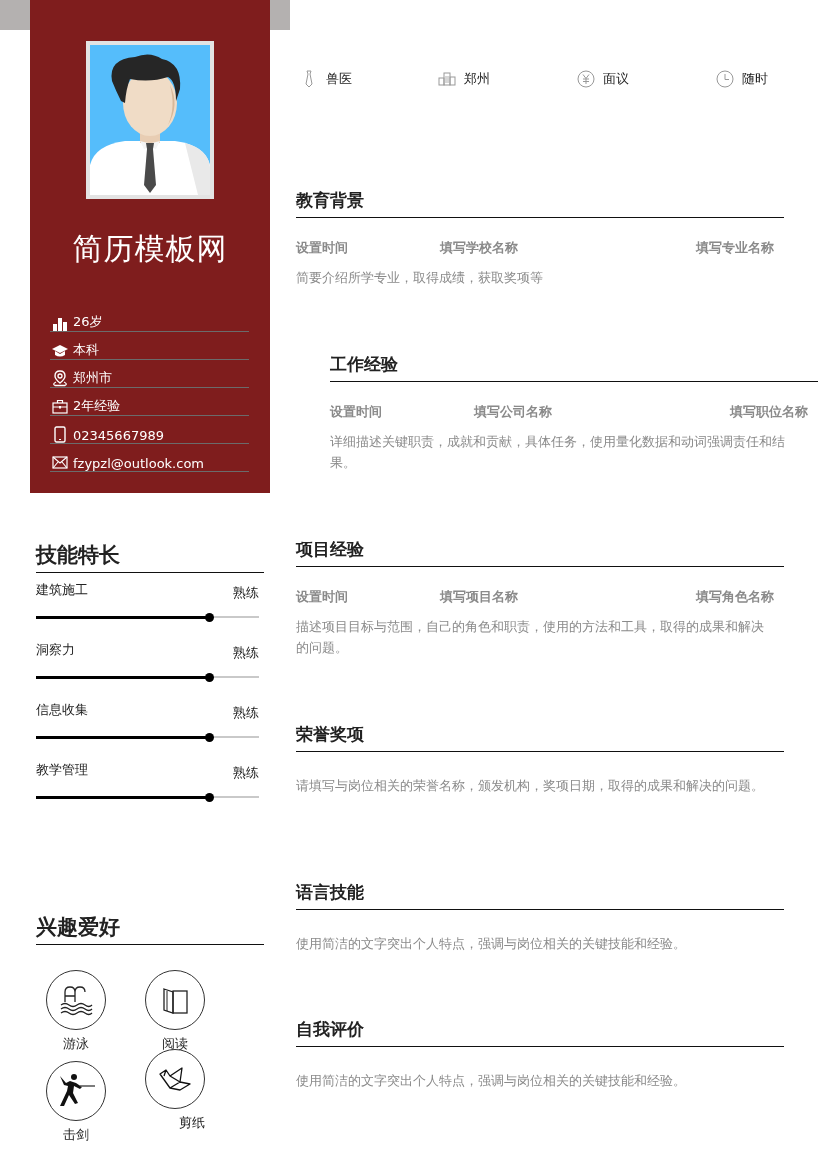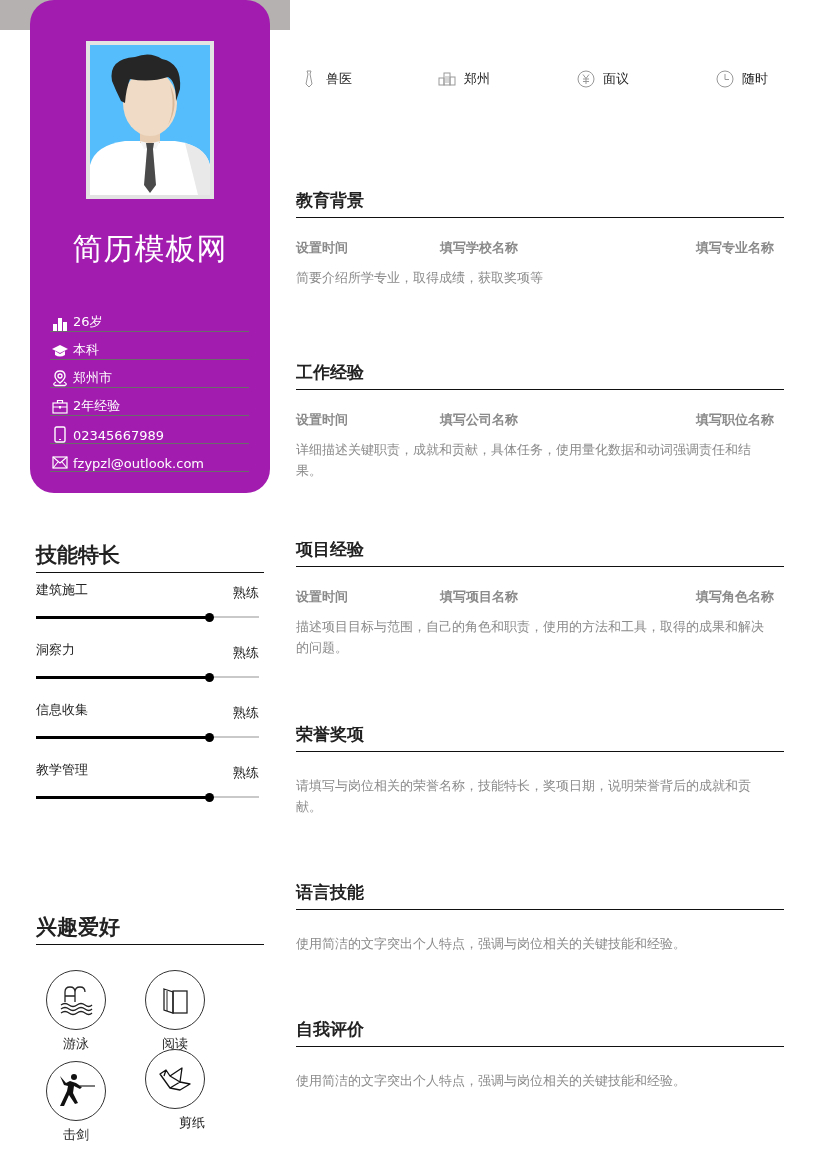--- a/index.html
+++ b/index.html
@@ -1,20 +1,20 @@
 <!DOCTYPE html>
 <html><head>
   <meta charset="utf-8">
   <style>
     * { box-sizing: border-box; margin: 0; padding: 0; }
     html, body { width: 820px; height: 1160px; background: #ffffff; overflow: hidden; }
     body { position: relative; font-family: "DejaVu Sans", "Liberation Sans", sans-serif; color: #333; }
 
     .top-bar { position: absolute; left: 0; top: 0; width: 290px; height: 30px; background: #b4b1b0; }
-    .profile { position: absolute; left: 30px; top: 0; width: 240px; height: 493px; background: #a21caf; color: #fff; border-radius: 24px; }
+    .profile { position: absolute; left: 30px; top: 0; width: 240px; height: 493px; background: #7f1d1d; color: #fff; }
     .photo-frame { position: absolute; left: 56px; top: 41px; width: 128px; height: 158px; background: #e3e3e3; padding: 4px; }
     .photo { width: 120px; height: 150px; background: #55bdfb; position: relative; overflow: hidden; }
     .photo svg { display: block; }
     .name { position: absolute; left: 0; top: 229px; width: 100%; text-align: center; font-size: 30px; color: #fff; letter-spacing: 1px; }
     .motto { position: absolute; left: 0; top: 285px; width: 100%; text-align: center; font-size: 13px; color: #fff; }
     .info-list { position: absolute; left: 20px; top: 304px; width: 199px; }
     .info-row { height: 28px; display: flex; align-items: flex-end; border-bottom: 1px solid #6b6b6b; font-size: 13px; color: #fff; }
     .info-row .ic { width: 17px; height: 17px; margin: 0 5px 0 1px; display: flex; align-items: center; justify-content: center; }
 
     .left-section { position: absolute; left: 36px; width: 228px; }
@@ -252,21 +252,21 @@
   <div class="r-sec" style="top:188px;">
     <div class="r-title">教育背景</div>
     <div class="entry-head">
       <span style="left:0;">设置时间</span>
       <span style="left:144px;">填写学校名称</span>
       <span style="right:10px;">填写专业名称</span>
     </div>
     <div class="entry-desc">简要介绍所学专业，取得成绩，获取奖项等</div>
   </div>
 
-  <div class="r-sec" style="top:360px;">
+  <div class="r-sec" style="top:352px;margin-left:34px;">
     <div class="r-title">工作经验</div>
     <div class="entry-head">
       <span style="left:0;">设置时间</span>
       <span style="left:144px;">填写公司名称</span>
       <span style="right:10px;">填写职位名称</span>
     </div>
     <div class="entry-desc">详细描述关键职责，成就和贡献，具体任务，使用量化数据和动词强调责任和结果。</div>
   </div>
 
   <div class="r-sec" style="top:537px;">
@@ -274,21 +274,21 @@
     <div class="entry-head">
       <span style="left:0;">设置时间</span>
       <span style="left:144px;">填写项目名称</span>
       <span style="right:10px;">填写角色名称</span>
     </div>
     <div class="entry-desc">描述项目目标与范围，自己的角色和职责，使用的方法和工具，取得的成果和解决的问题。</div>
   </div>
 
   <div class="r-sec" style="top:722px;">
     <div class="r-title">荣誉奖项</div>
-    <div class="plain-desc">请填写与岗位相关的荣誉名称，技能特长，奖项日期，说明荣誉背后的成就和贡献。</div>
+    <div class="plain-desc">请填写与岗位相关的荣誉名称，颁发机构，奖项日期，取得的成果和解决的问题。</div>
   </div>
 
   <div class="r-sec" style="top:880px;">
     <div class="r-title">语言技能</div>
     <div class="plain-desc">使用简洁的文字突出个人特点，强调与岗位相关的关键技能和经验。</div>
   </div>
 
   <div class="r-sec" style="top:1017px;">
     <div class="r-title">自我评价</div>
     <div class="plain-desc">使用简洁的文字突出个人特点，强调与岗位相关的关键技能和经验。</div>

